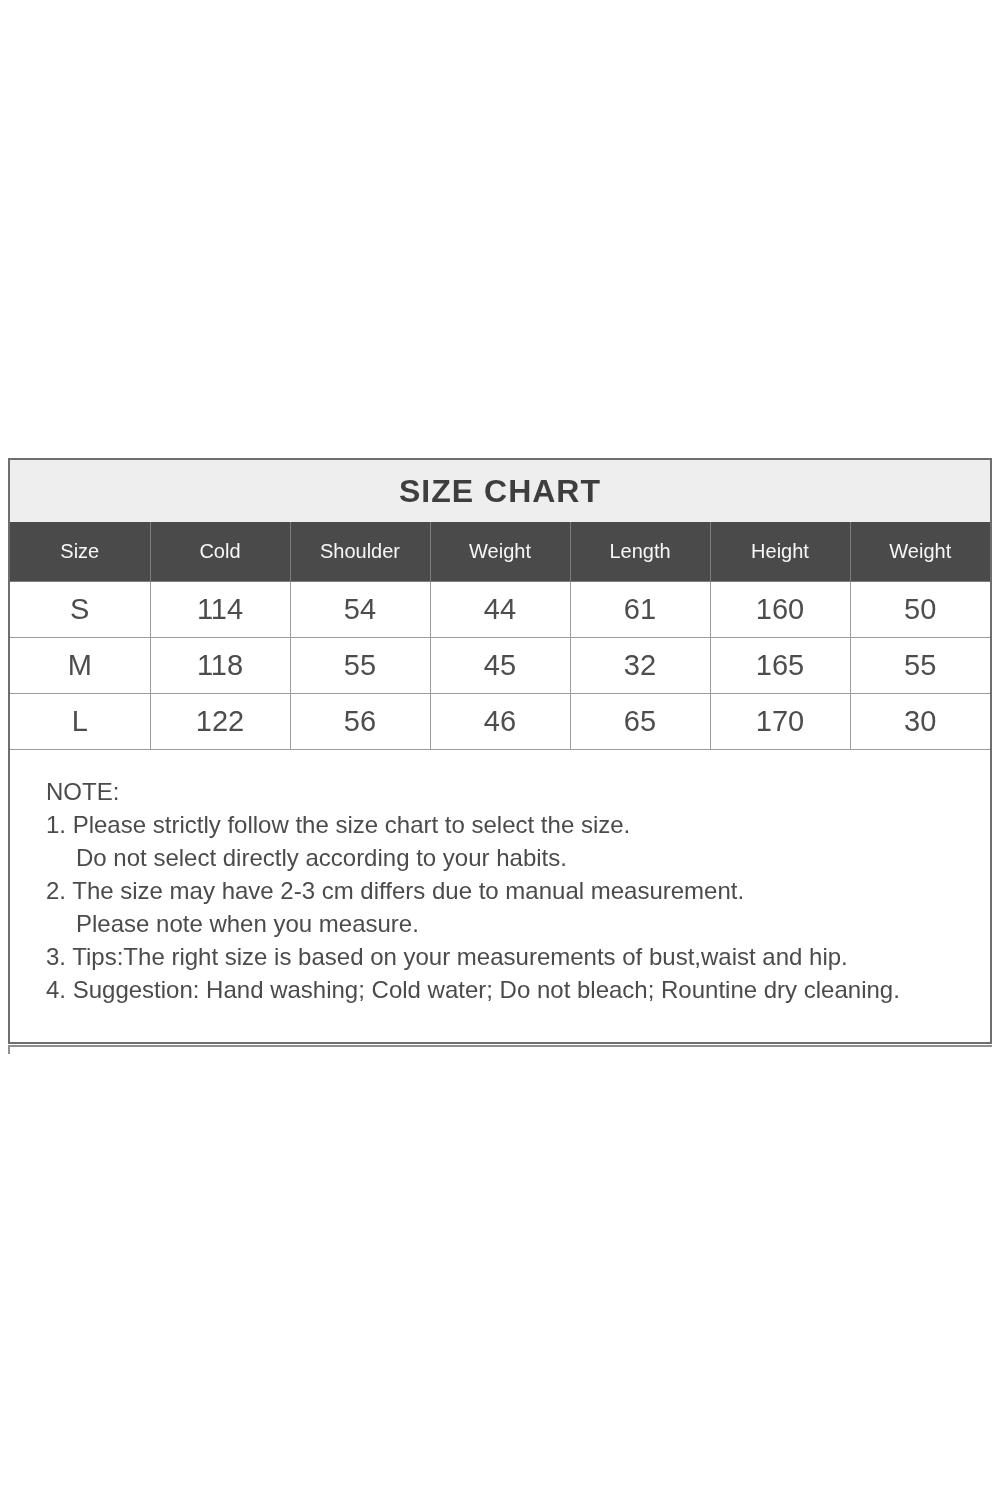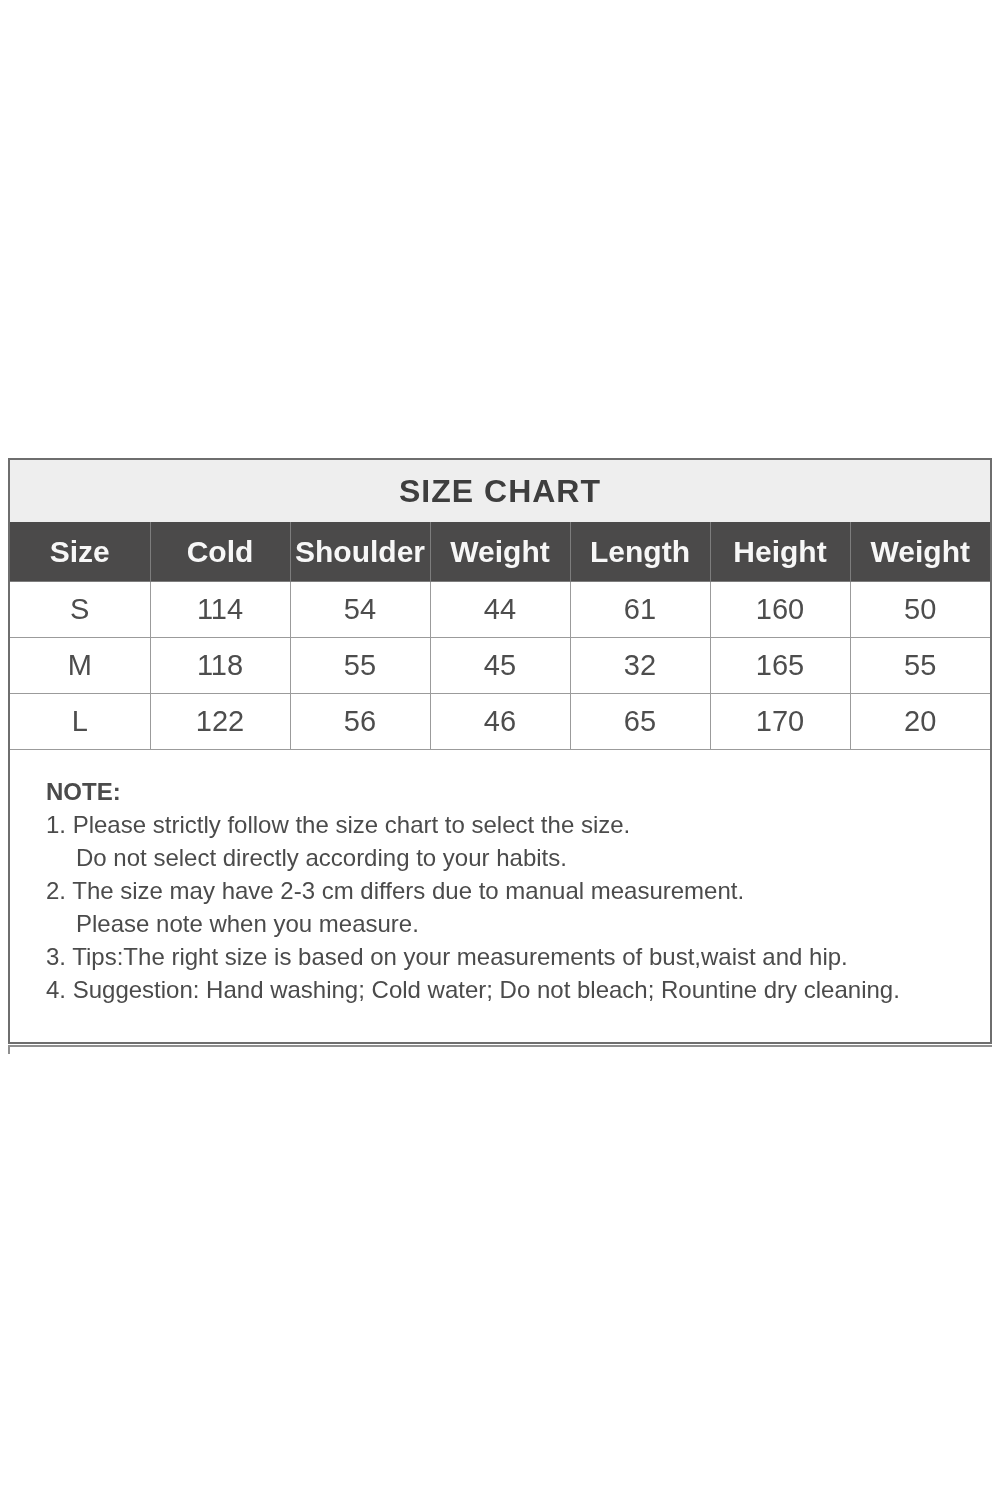--- a/index.html
+++ b/index.html
@@ -29,22 +29,22 @@
     background: var(--title-bg);
     display: flex; align-items: center; justify-content: center;
     font-size: 32px; font-weight: bold; letter-spacing: 1px;
     color: var(--title-text);
   }
 
   table.size-table { width: 100%; border-collapse: collapse; table-layout: fixed; }
   table.size-table th {
     background: var(--header-bg);
     color: var(--header-text);
-    font-weight: 700;
-    font-size: 30px;
+    font-weight: 400;
+    font-size: 20px;
     height: 57px;
     border: 1px solid #7d7d7d;
     border-top: none;
   }
   table.size-table td {
     text-align: center;
     font-size: 29px;
     color: var(--cell-text);
     height: 53px;
     border: 1px solid var(--border-cell);
@@ -54,21 +54,21 @@
   table.size-table tr > *:last-child  { border-right: none; }
 
   .notes {
     box-sizing: border-box;
     height: 292px;
     padding: 25px 16px 0 36px;
     font-size: 24px;
     line-height: 33px;
     color: var(--note-text);
   }
-  .note-heading { font-weight: 700; }
+  .note-heading { font-weight: 400; }
   .note-line { white-space: nowrap; }
   .note-line.indent { padding-left: 30px; }
 
   .remnant {
     margin-top: 1px;
     height: 7px;
     border-top: 2px solid #8f8f8f;
     border-left: 2px solid #8f8f8f;
   }
 </style>
@@ -113,21 +113,21 @@
             <td>165</td>
             <td>55</td>
           </tr>
           <tr>
             <td>L</td>
             <td>122</td>
             <td>56</td>
             <td>46</td>
             <td>65</td>
             <td>170</td>
-            <td>20</td>
+            <td>30</td>
           </tr>
         </tbody>
     </table>
 
     <div class="notes">
       <div class="note-heading">NOTE:</div>
       <div id="notes-list">
           <div class="note-line">1. Please strictly follow the size chart to select the size.</div>
           <div class="note-line indent">Do not select directly according to your habits.</div>
           <div class="note-line">2. The size may have 2-3 cm differs due to manual measurement.</div>

